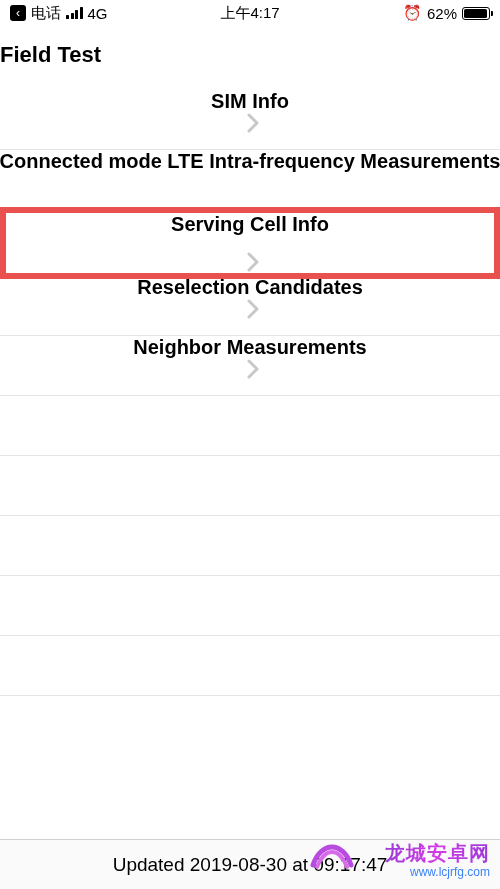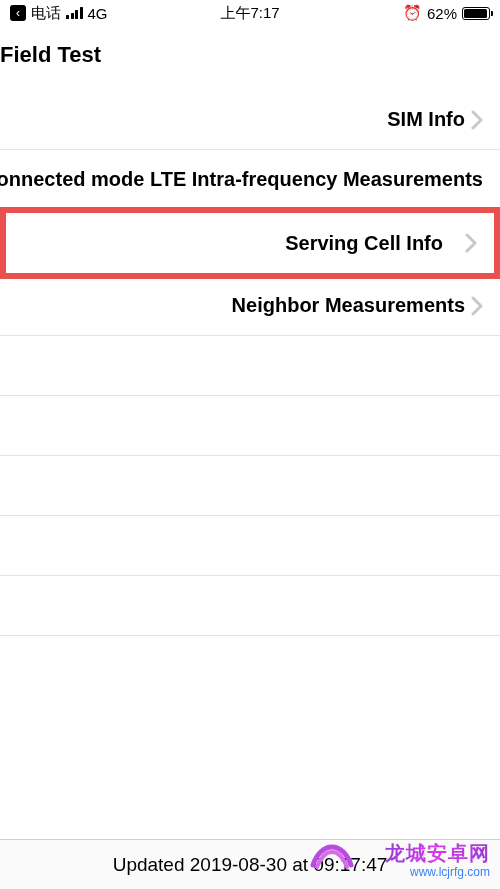--- a/index.html
+++ b/index.html
@@ -18,21 +18,21 @@
   .signal span:nth-child(1){height:4px;} .signal span:nth-child(2){height:6px;} .signal span:nth-child(3){height:9px;} .signal span:nth-child(4){height:12px;}
 
   .battery-wrap { display: inline-flex; align-items: center; }
   .battery { width: 28px; height: 13px; border: 1.5px solid #000; border-radius: 3px; position: relative; }
   .battery::after { content:""; position: absolute; right: -4px; top: 3px; width: 2px; height: 5px; background: #000; border-radius: 0 1px 1px 0; }
   .battery-fill { position: absolute; left: 1px; top: 1px; bottom: 1px; width: 88%; background: #000; border-radius: 1.5px; }
 
   .nav-title { text-align: left; font-size: 22px; font-weight: 700; padding: 16px 0 22px 0; }
 
   .list { }
-  .row { display: flex; align-items: center; justify-content: flex-end; padding: 0 17px; height: 60px; border-bottom: 1px solid #e4e4e4; white-space: nowrap; overflow: hidden; }
+  .row { display: flex; align-items: center; justify-content: flex-start; padding: 0 30px; height: 60px; border-bottom: 1px solid #e4e4e4; white-space: nowrap; overflow: hidden; flex-direction: column; }
   .row-label { font-size: 20px; font-weight: 700; }
   .chevron { flex-shrink: 0; margin-left: 6px; }
   .chevron svg { display: block; }
 
   .highlight-wrap { border: 6px solid #e9514f; margin: -3px 0; }
   .highlight-wrap .row { border-bottom: none; gap: 16px; }
 
   .row.empty .row-label { visibility: hidden; }
   .row.empty .chevron { visibility: hidden; }
 
@@ -53,21 +53,21 @@
       </div>
     <span>电话</span>
     <span class="signal">
         <span></span>
         <span></span>
         <span></span>
         <span></span>
       </span>
     <span>4G</span>
   </div>
-  <div class="status-center">上午7:17</div>
+  <div class="status-center">上午4:17</div>
   <div class="status-right">
     <span>⏰</span>
     <span>62%</span>
     <span class="battery-wrap">
         <span class="battery">
           <span class="battery-fill"></span>
         </span>
       </span>
   </div>
 </div>
@@ -94,20 +94,28 @@
     <div class="row">
       <span class="row-label">Serving Cell Info</span>
       <span class="chevron">
           <svg width="12" height="20" viewBox="0 0 12 20">
             <polyline points="2,2 10,10 2,18" fill="none" stroke="#c7c7cc" stroke-width="3" stroke-linecap="round" stroke-linejoin="round"></polyline>
           </svg>
         </span>
     </div>
   </div>
 
+  <div class="row">
+    <span class="row-label">Reselection Candidates</span>
+    <span class="chevron">
+        <svg width="12" height="20" viewBox="0 0 12 20">
+          <polyline points="2,2 10,10 2,18" fill="none" stroke="#c7c7cc" stroke-width="3" stroke-linecap="round" stroke-linejoin="round"></polyline>
+        </svg>
+      </span>
+  </div>
 
 
 
   <div class="row">
     <span class="row-label">Neighbor Measurements</span>
     <span class="chevron">
         <svg width="12" height="20" viewBox="0 0 12 20">
           <polyline points="2,2 10,10 2,18" fill="none" stroke="#c7c7cc" stroke-width="3" stroke-linecap="round" stroke-linejoin="round"></polyline>
         </svg>
       </span>

